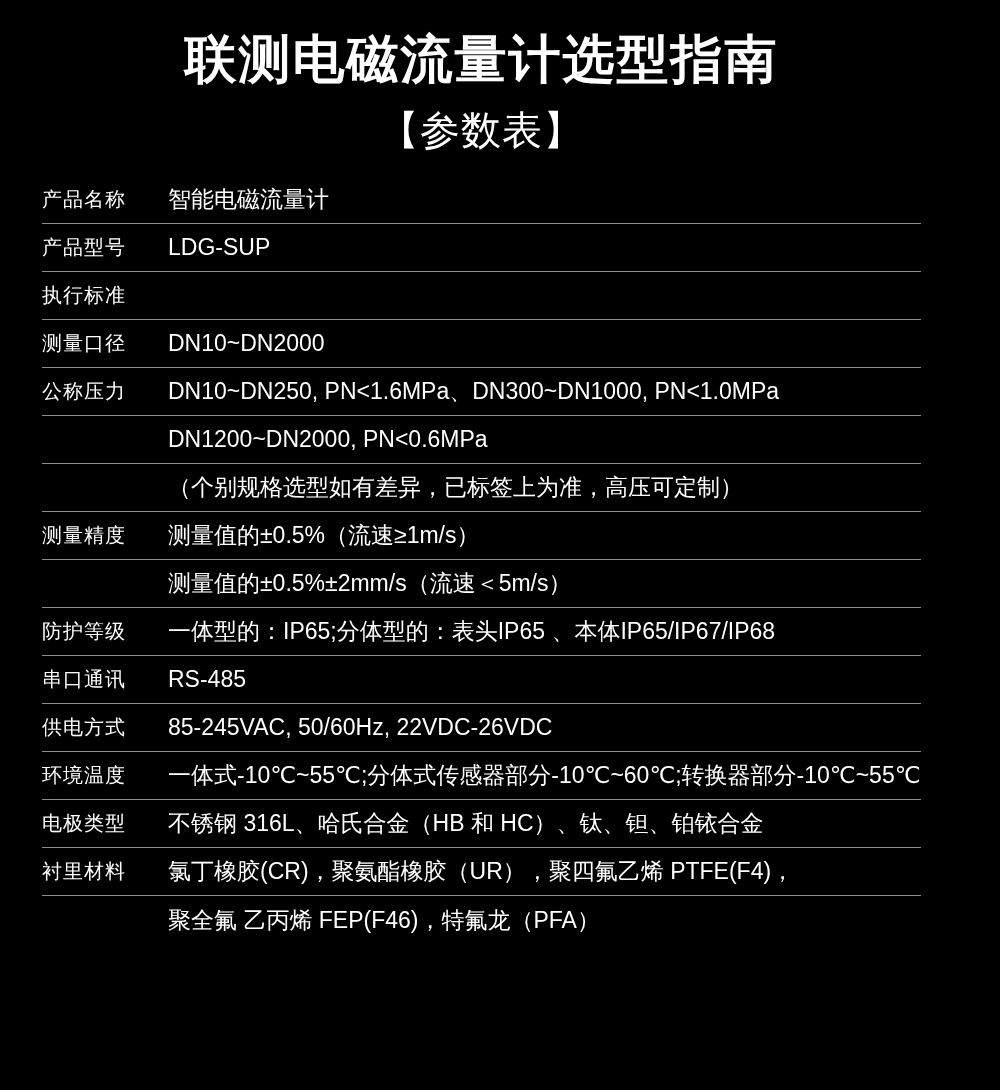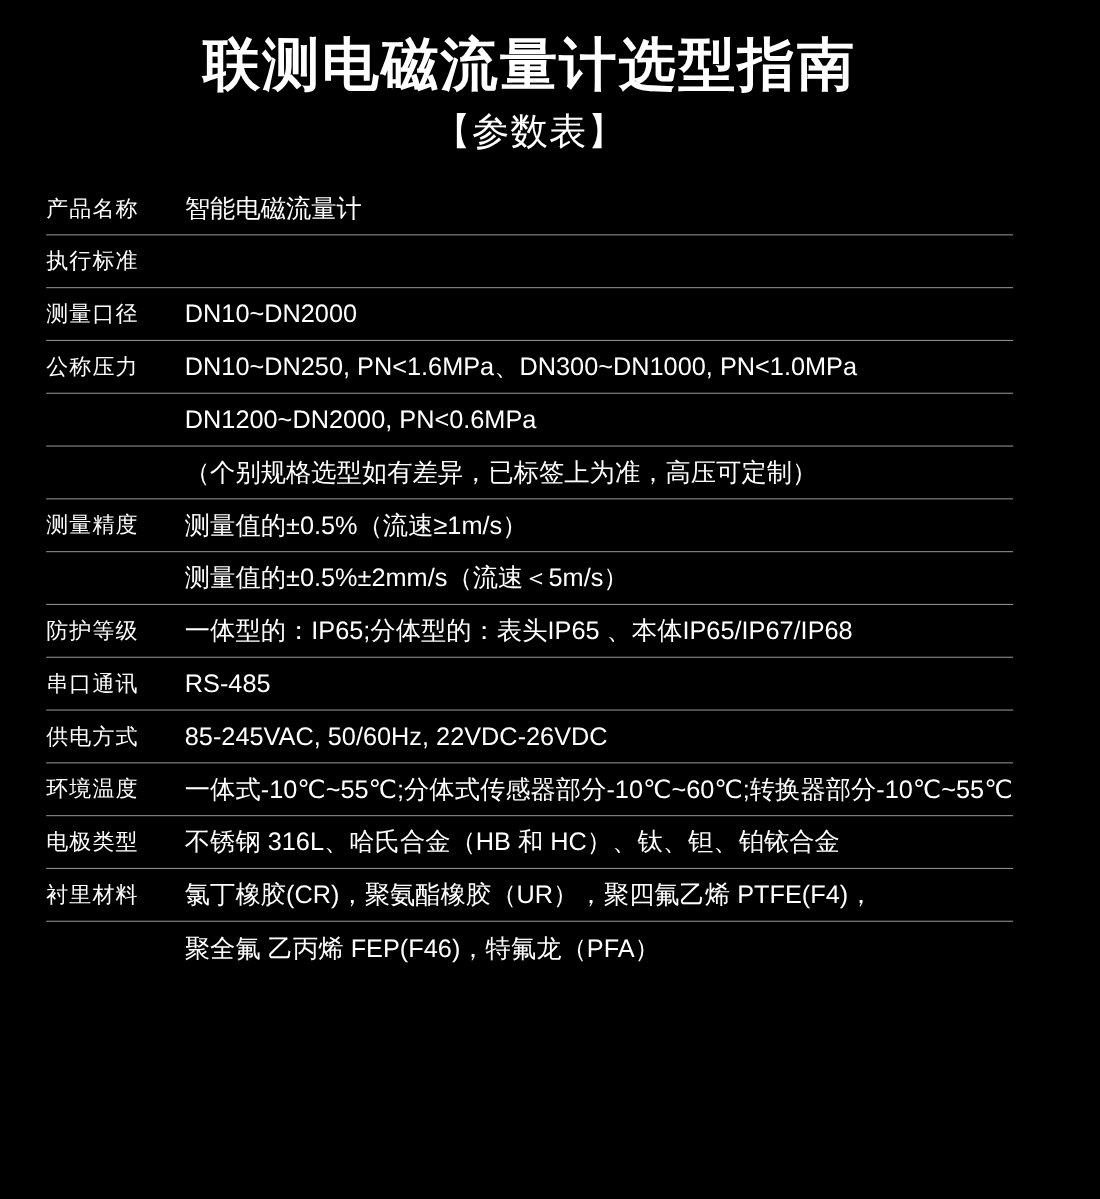--- a/index.html
+++ b/index.html
@@ -26,22 +26,22 @@
   .page-title{
     padding-top:30px;
     font-size:52px;
     font-weight:bold;
     line-height:58px;
     text-align:center;
     letter-spacing:2px;
     white-space:nowrap;
   }
   .page-subtitle{
-    margin-top:12px;
-    font-size:34px;
+    margin-top:22px;
+    font-size:40px;
     font-weight:normal;
     line-height:40px;
     text-align:center;
     letter-spacing:1px;
     white-space:nowrap;
   }
   .spec-table{
     margin-top:26px;
   }
   .spec-row{
@@ -71,20 +71,24 @@
 <body>
 
 <div class="page">
   <div class="content">
     <h1 class="page-title">联测电磁流量计选型指南</h1>
     <div class="page-subtitle">【参数表】</div>
     <div class="spec-table">
         <div class="spec-row">
           <div class="spec-label">产品名称</div>
           <div class="spec-value">智能电磁流量计</div>
+        </div>
+        <div class="spec-row">
+          <div class="spec-label">产品型号</div>
+          <div class="spec-value">LDG-SUP</div>
         </div>
         <div class="spec-row">
           <div class="spec-label">执行标准</div>
         </div>
         <div class="spec-row">
           <div class="spec-label">测量口径</div>
           <div class="spec-value">DN10~DN2000</div>
         </div>
         <div class="spec-row">
           <div class="spec-label">公称压力</div>

